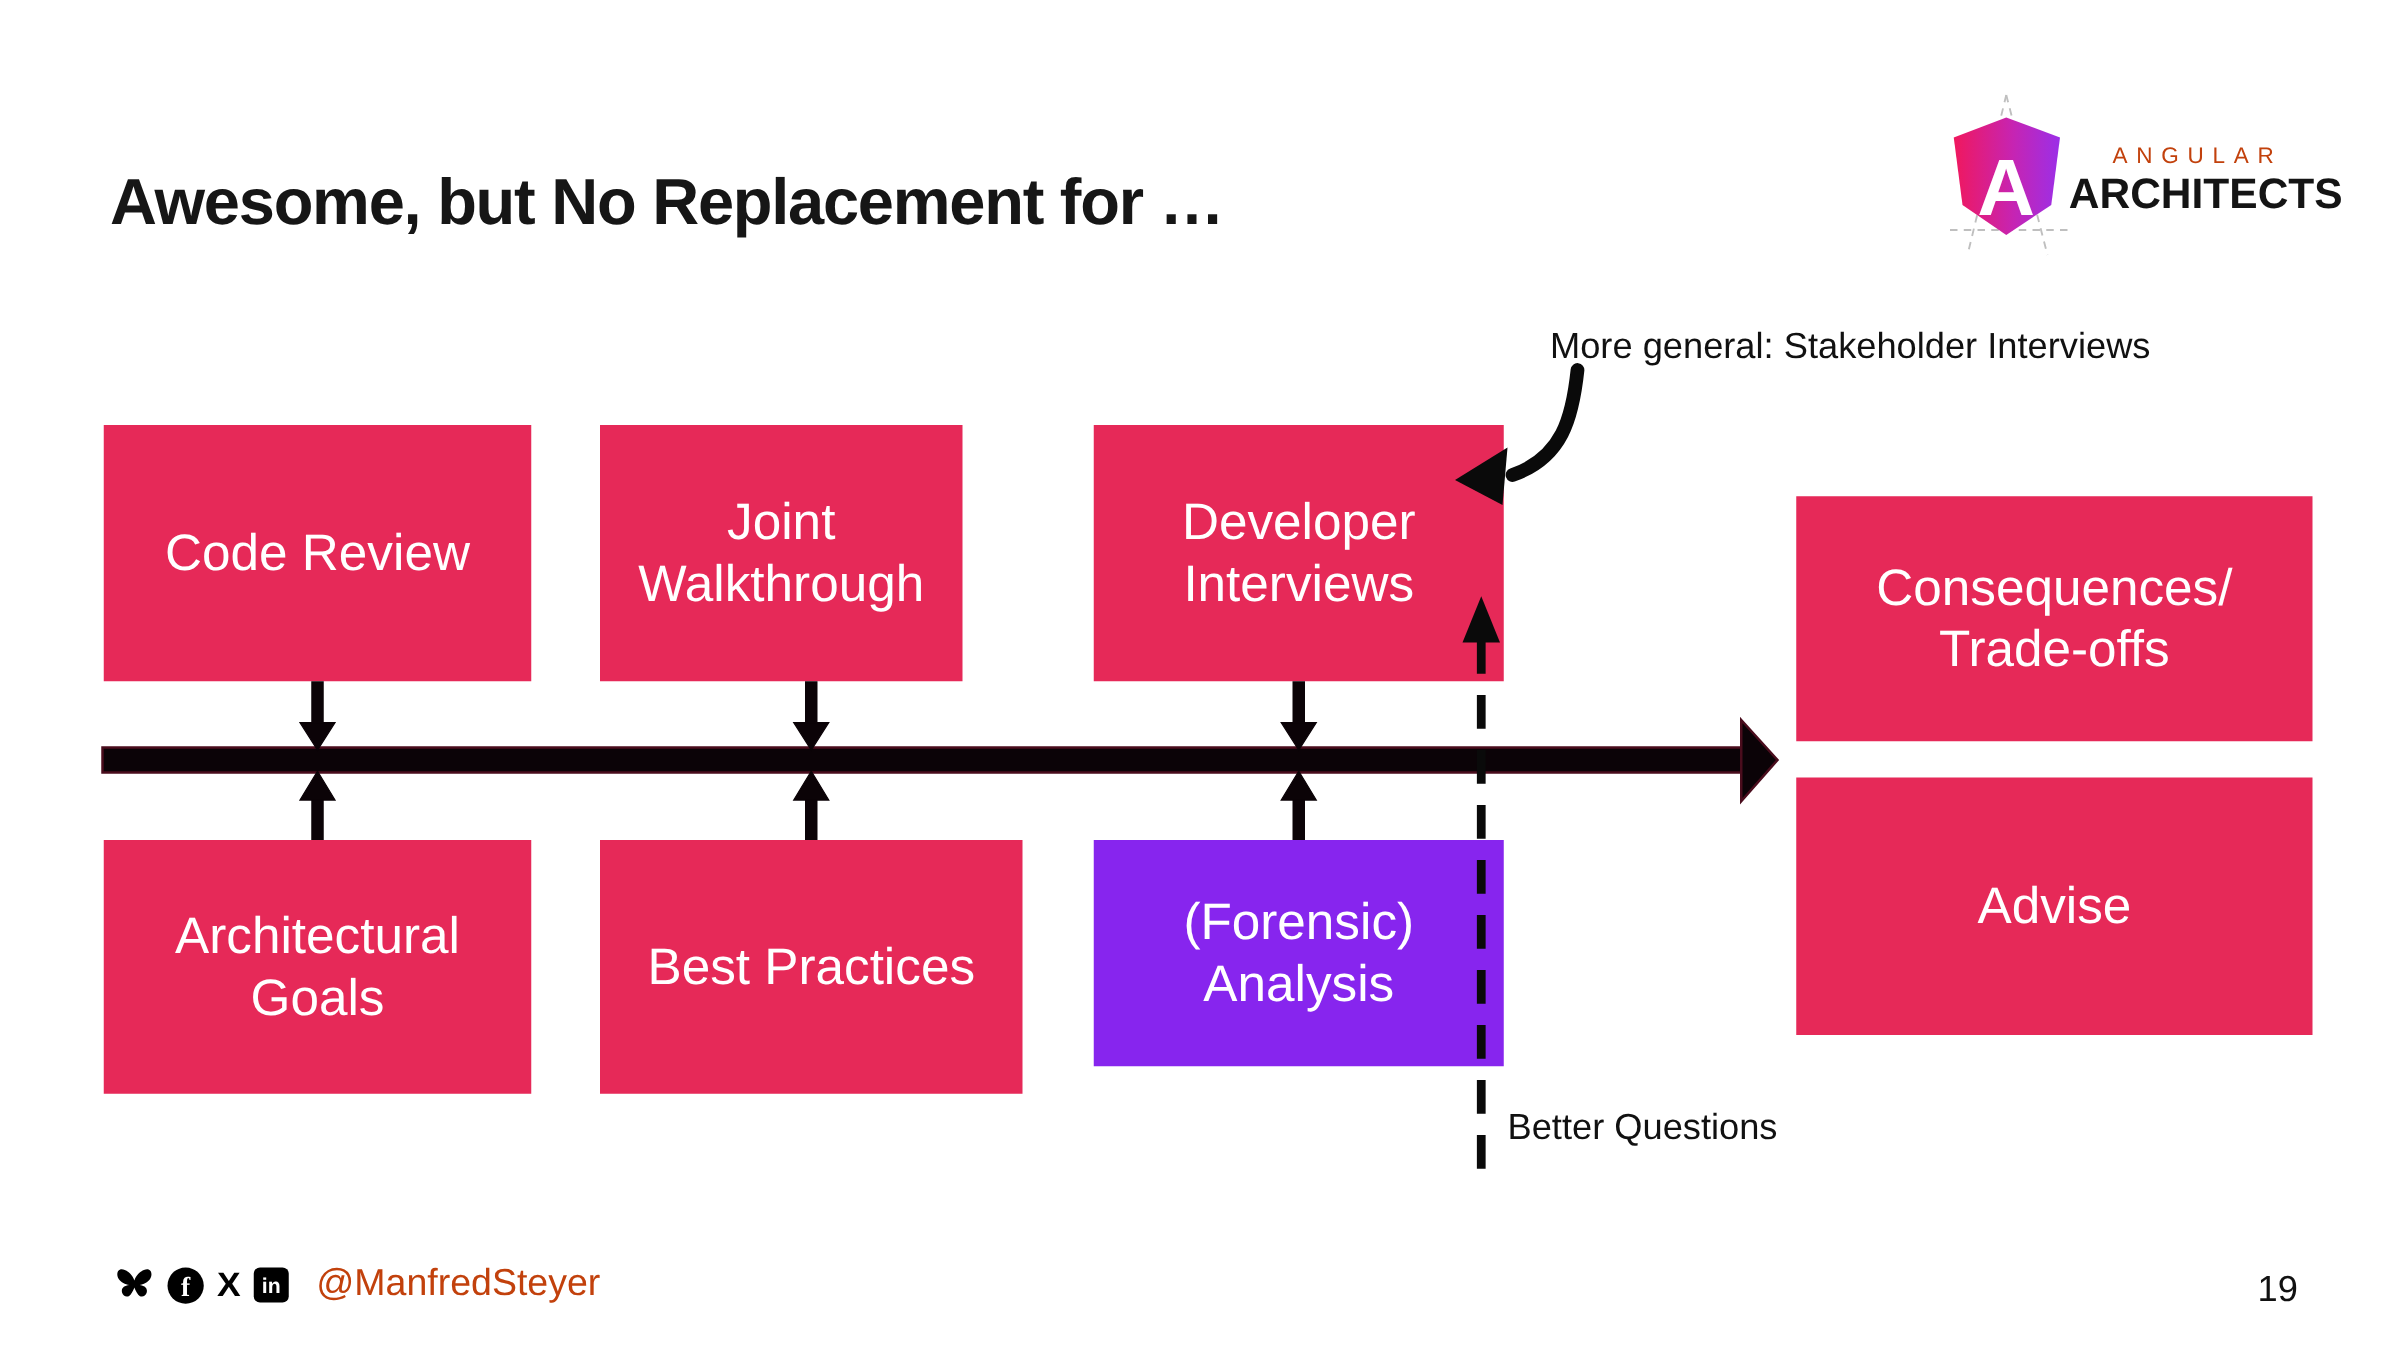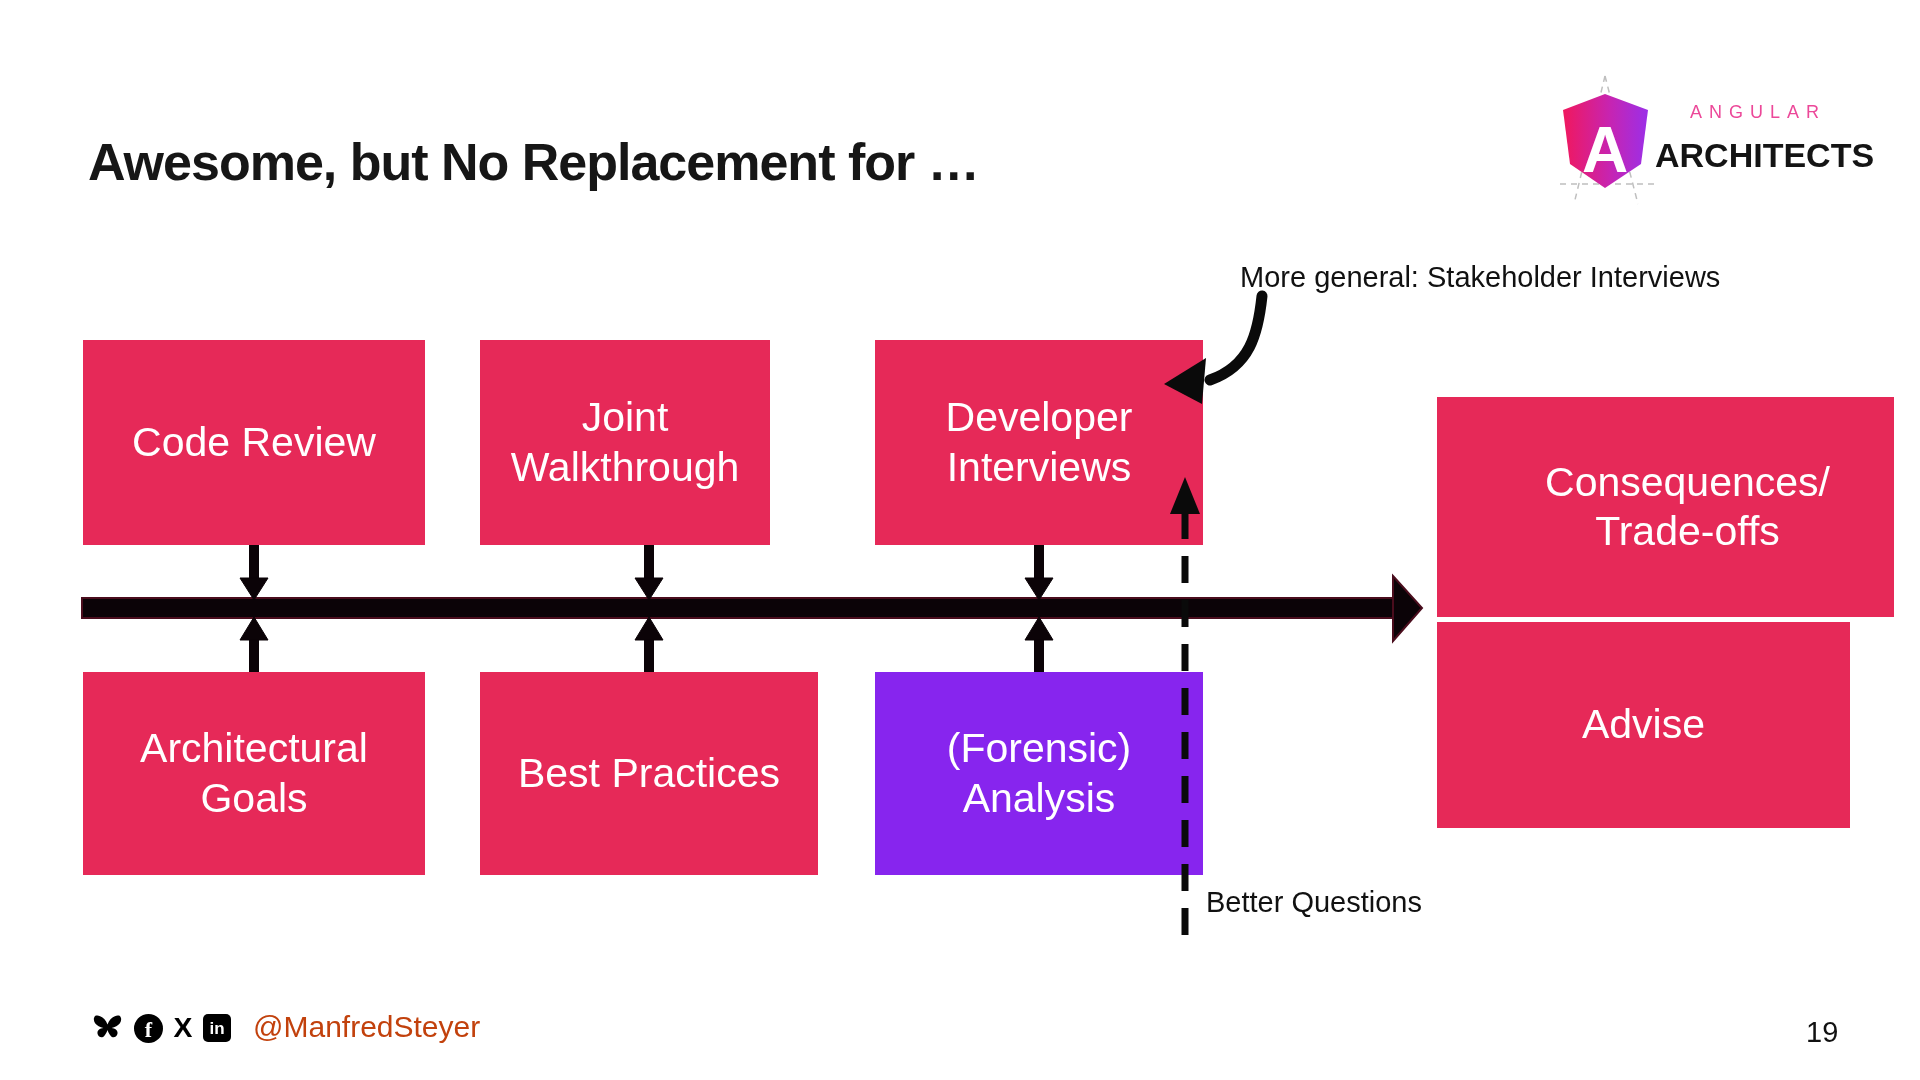--- a/index.html
+++ b/index.html
@@ -7,41 +7,41 @@
     position:relative;width:1920px;height:1080px;background:#ffffff;
     font-family:"Liberation Sans",sans-serif;overflow:hidden;margin:0 auto;
   }
   .title{
     position:absolute;left:88px;top:132px;font-size:52px;font-weight:700;
     color:#161616;letter-spacing:-1px;
   }
   
   .logo{position:absolute;left:1558px;top:72px;width:360px;height:140px;}
   .logo-word-top{
-    position:absolute;left:132px;top:30px;font-size:18px;letter-spacing:7px;
-    color:#ec4899;font-weight:400;
+    position:absolute;left:132px;top:42px;font-size:18px;letter-spacing:7px;
+    color:#c2410c;font-weight:400;
   }
   .logo-word-bottom{
     position:absolute;left:84px;top:64px;font-size:34px;font-weight:700;
     color:#141414;letter-spacing:0px;margin-left:13px;
   }
   
   .box{
     position:absolute;display:flex;align-items:center;justify-content:center;
     text-align:center;color:#ffffff;font-size:41px;line-height:1.2;
     white-space:pre-line;background:#E62958;
   }
   .box.purple{background:#8725EE;}
   .b-code{left:83px;top:340px;width:342px;height:205px;}
   .b-joint{left:480px;top:340px;width:290px;height:205px;}
   .b-dev{left:875px;top:340px;width:328px;height:205px;}
   .b-goals{left:83px;top:672px;width:342px;height:203px;}
   .b-best{left:480px;top:672px;width:338px;height:203px;}
-  .b-forensic{left:875px;top:672px;width:328px;height:203px;}
-  .b-cons{left:1437px;top:397px;width:413px;height:220px;padding-left:44px;}
+  .b-forensic{left:875px;top:672px;width:328px;height:181px;}
+  .b-cons{left:1437px;top:397px;width:413px;height:196px;}
   .b-advise{left:1437px;top:622px;width:413px;height:206px;}
   
   .note{position:absolute;color:#111;font-size:29px;}
   .note-stakeholder{left:1240px;top:261px;}
   .note-questions{left:1206px;top:886px;}
   
   .overlay{position:absolute;left:0;top:0;width:1920px;height:1080px;pointer-events:none;}
   
   .footer-icons{position:absolute;left:92px;top:1012px;height:32px;display:flex;align-items:center;gap:11px;}
   .handle{position:absolute;left:253px;top:1010px;font-size:30px;color:#c2410c;}

